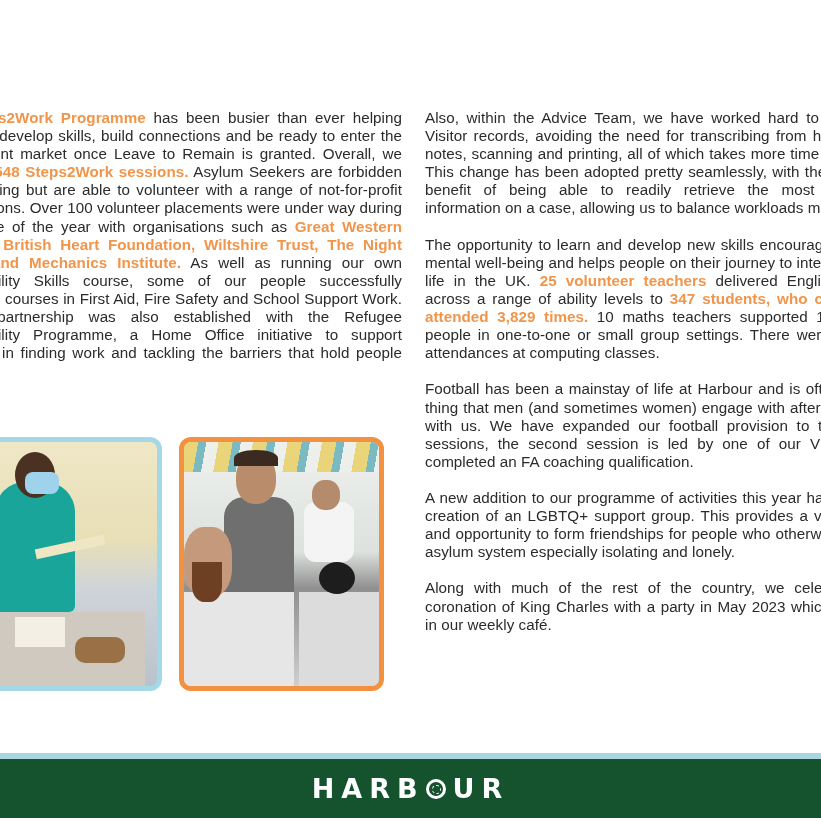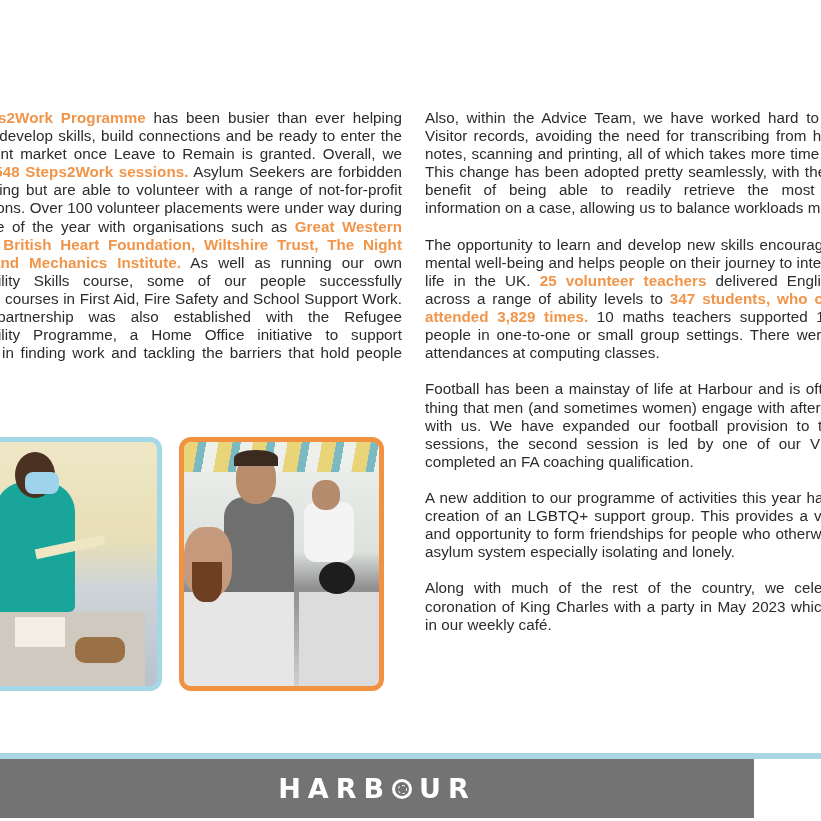--- a/index.html
+++ b/index.html
@@ -37,22 +37,22 @@
     border:5px solid #f2913f;
     background:linear-gradient(180deg,#eef0ec 0%,#dde2de 45%,#8f8f8f 60%,#cfcfcf 100%);
   }
   .shape { position:absolute; }
 
   .footer-stripe {
     position:absolute; left:0; top:753px; width:821px; height:6px;
     background:#a8d6e3;
   }
   .footer {
-    position:absolute; left:0; top:759px; width:754px; height:59px;
-    background:#737373;
+    position:absolute; left:0; top:759px; width:821px; height:59px;
+    background:#14532d;
     display:flex; justify-content:center;
   }
   .footer-bottom {
     position:absolute; left:0; top:818px; width:821px; height:3px; background:#ffffff;
   }
   .logo {
     display:flex; align-items:center; gap:0;
     color:#ffffff; font-weight:bold; font-size:27px; letter-spacing:7px;
     font-family:"DejaVu Sans", sans-serif;
   }

